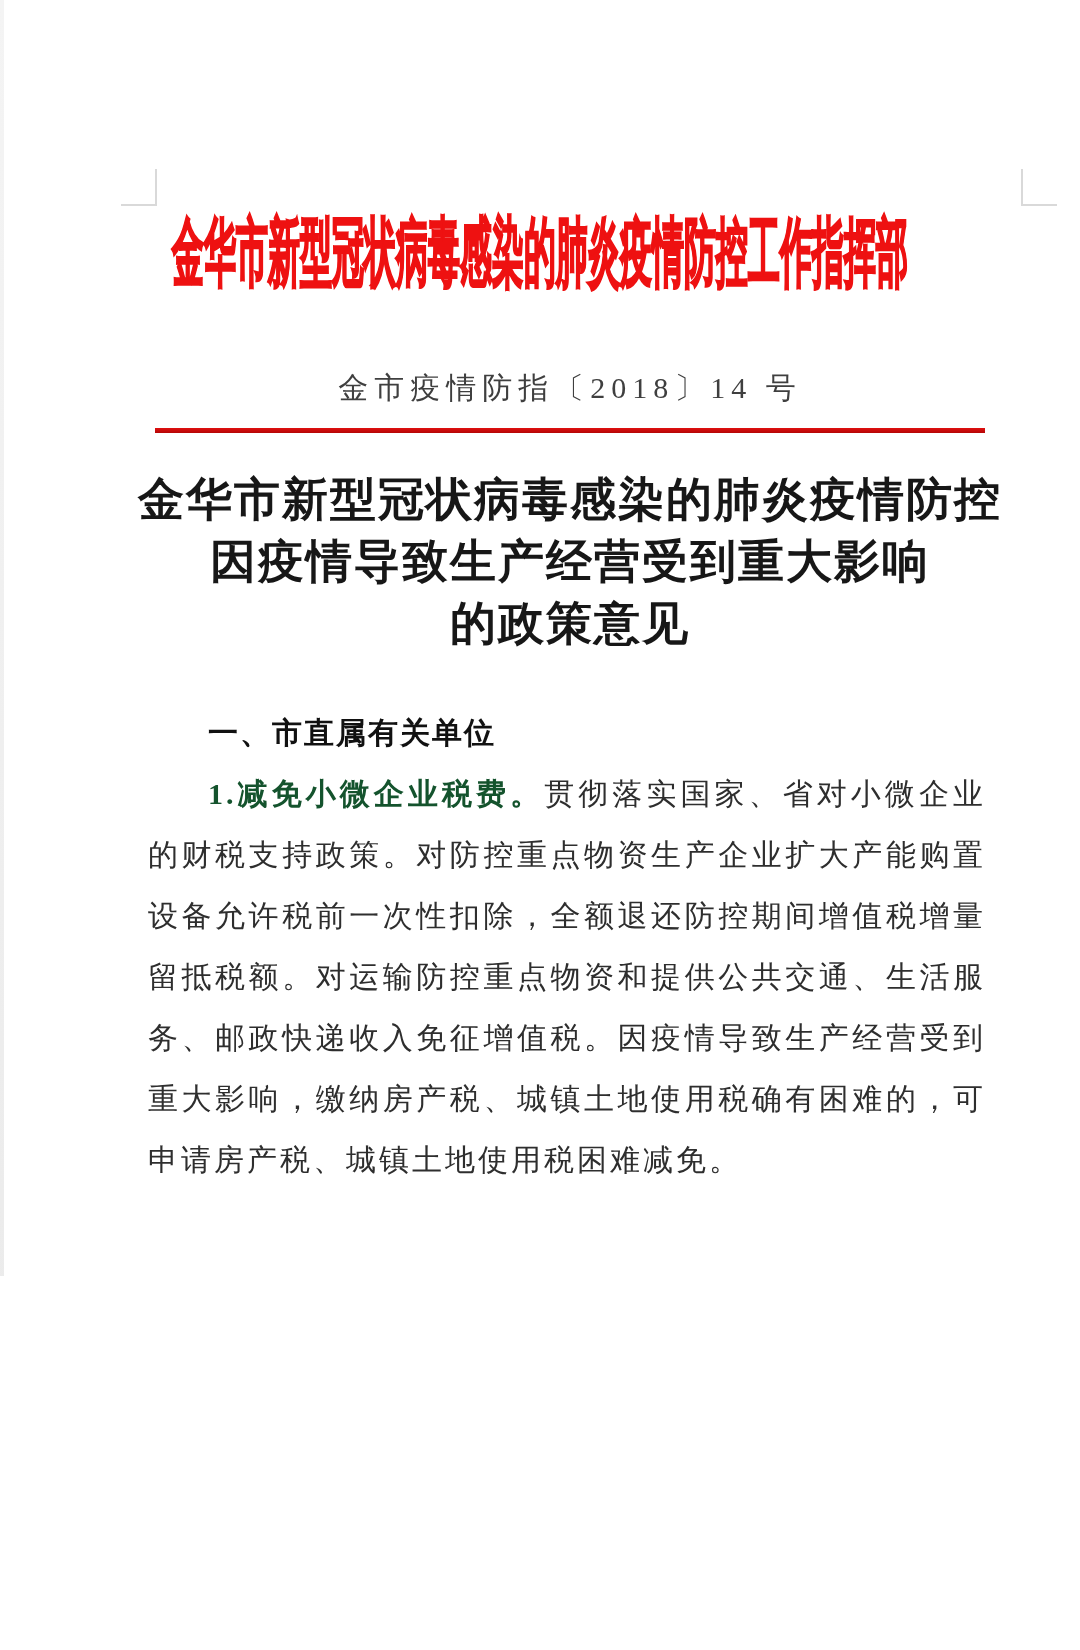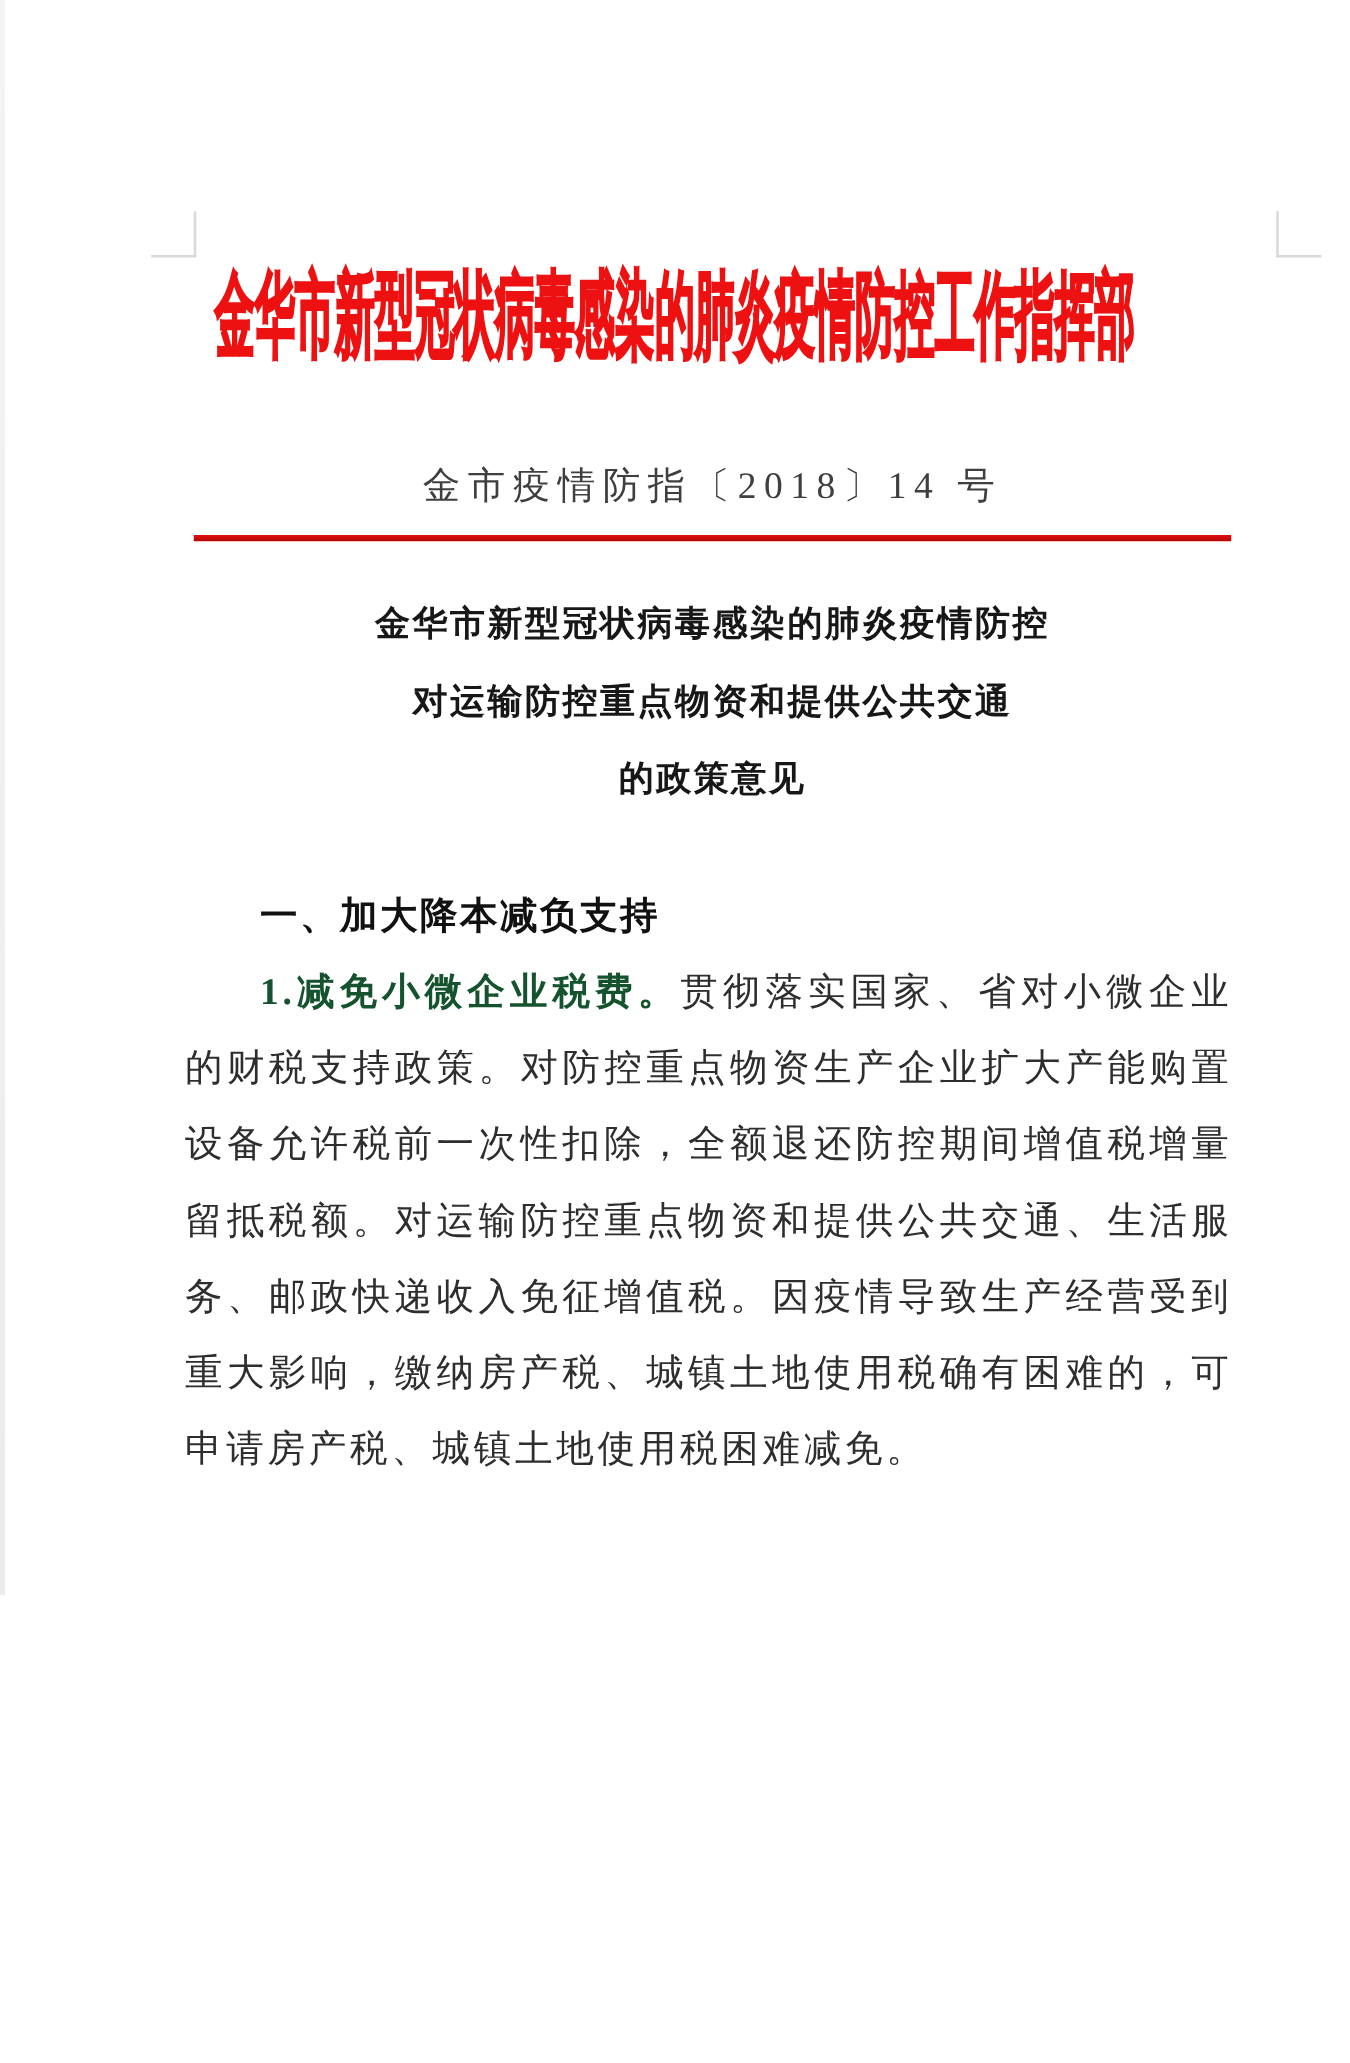--- a/index.html
+++ b/index.html
@@ -82,21 +82,21 @@
   
   .doc-title {
     position: absolute;
     left: 90px;
     top: 468px;
     width: 960px;
     text-align: center;
     font-family: "Liberation Sans", "DejaVu Sans", sans-serif;
     font-weight: 700;
     color: #171717;
-    font-size: 28px;
+    font-size: 46px;
     line-height: 62px;
     letter-spacing: 2px;
   }
 
   
   .body-text {
     position: absolute;
     left: 148px;
     top: 702px;
     width: 838px;
@@ -153,24 +153,24 @@
   <div class="org-name">
     <span class="org-name-text">金华市新型冠状病毒感染的肺炎疫情防控工作指挥部</span>
   </div>
 
   <div class="doc-number">金市疫情防指〔2018〕14 号</div>
 
   <div class="red-rule"></div>
 
   <div class="doc-title">
     <div>金华市新型冠状病毒感染的肺炎疫情防控</div>
-    <div>对运输防控重点物资和提供公共交通</div>
+    <div>因疫情导致生产经营受到重大影响</div>
     <div>的政策意见</div>
   </div>
 
   <div class="body-text">
-    <p class="section-heading">一、加大降本减负支持</p>
+    <p class="section-heading">一、市直属有关单位</p>
     <p><span class="item-lead">1.减免小微企业税费。</span><span>贯彻落实国家、省对小微企业的财税支持政策。对防控重点物资生产企业扩大产能购置设备允许税前一次性扣除，全额退还防控期间增值税增量留抵税额。对运输防控重点物资和提供公共交通、生活服务、邮政快递收入免征增值税。因疫情导致生产经营受到重大影响，缴纳房产税、城镇土地使用税确有困难的，可申请房产税、城镇土地使用税困难减免。</span></p>
   </div>
 
   <div class="page-number">1</div>
 
 </div>
 
 </body></html>

